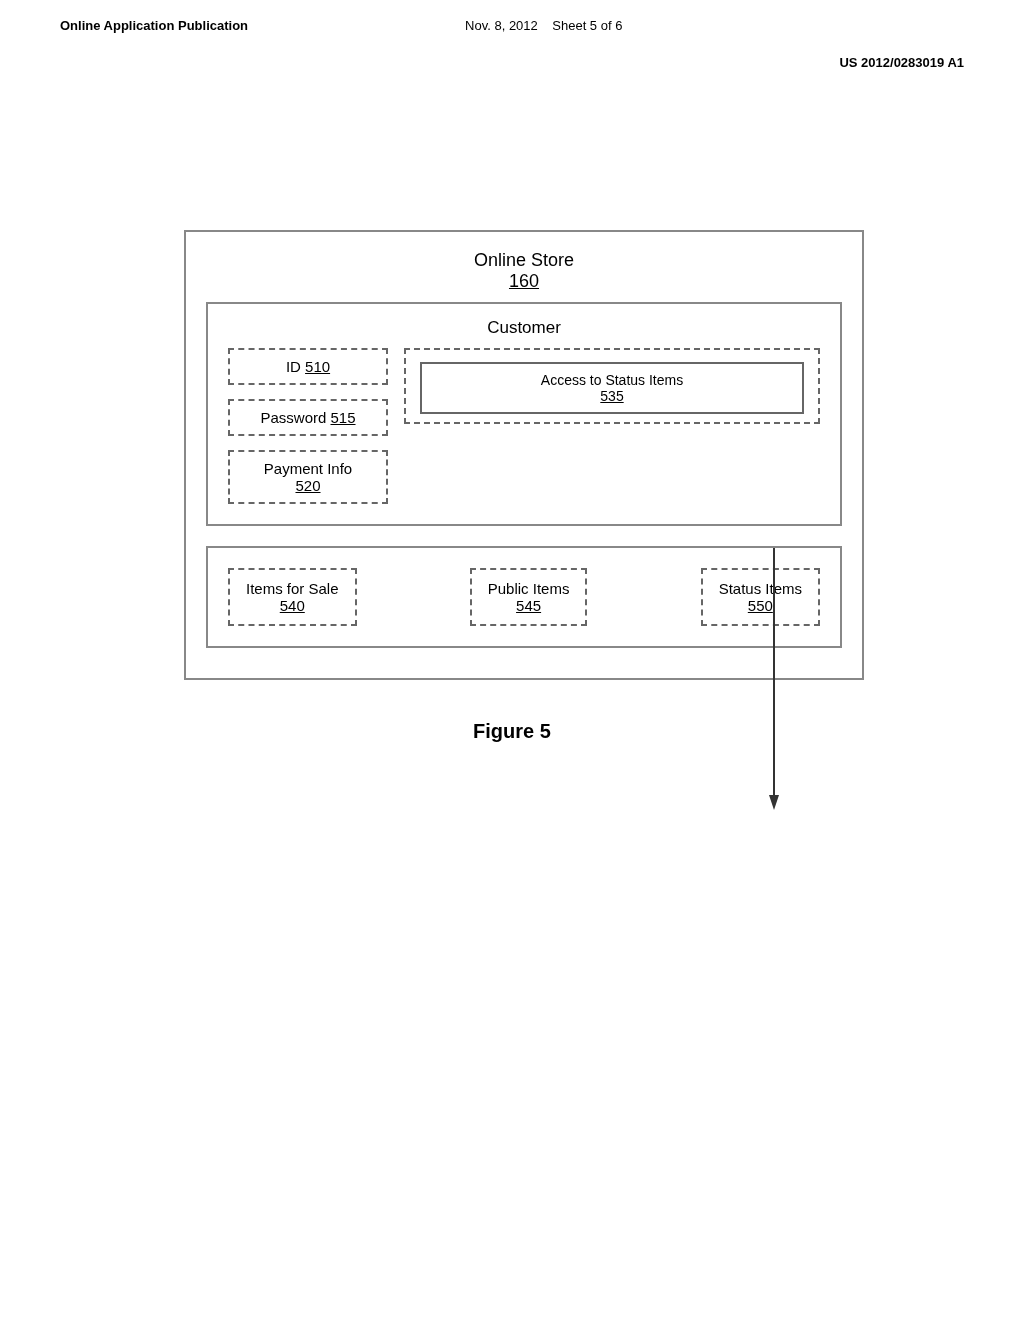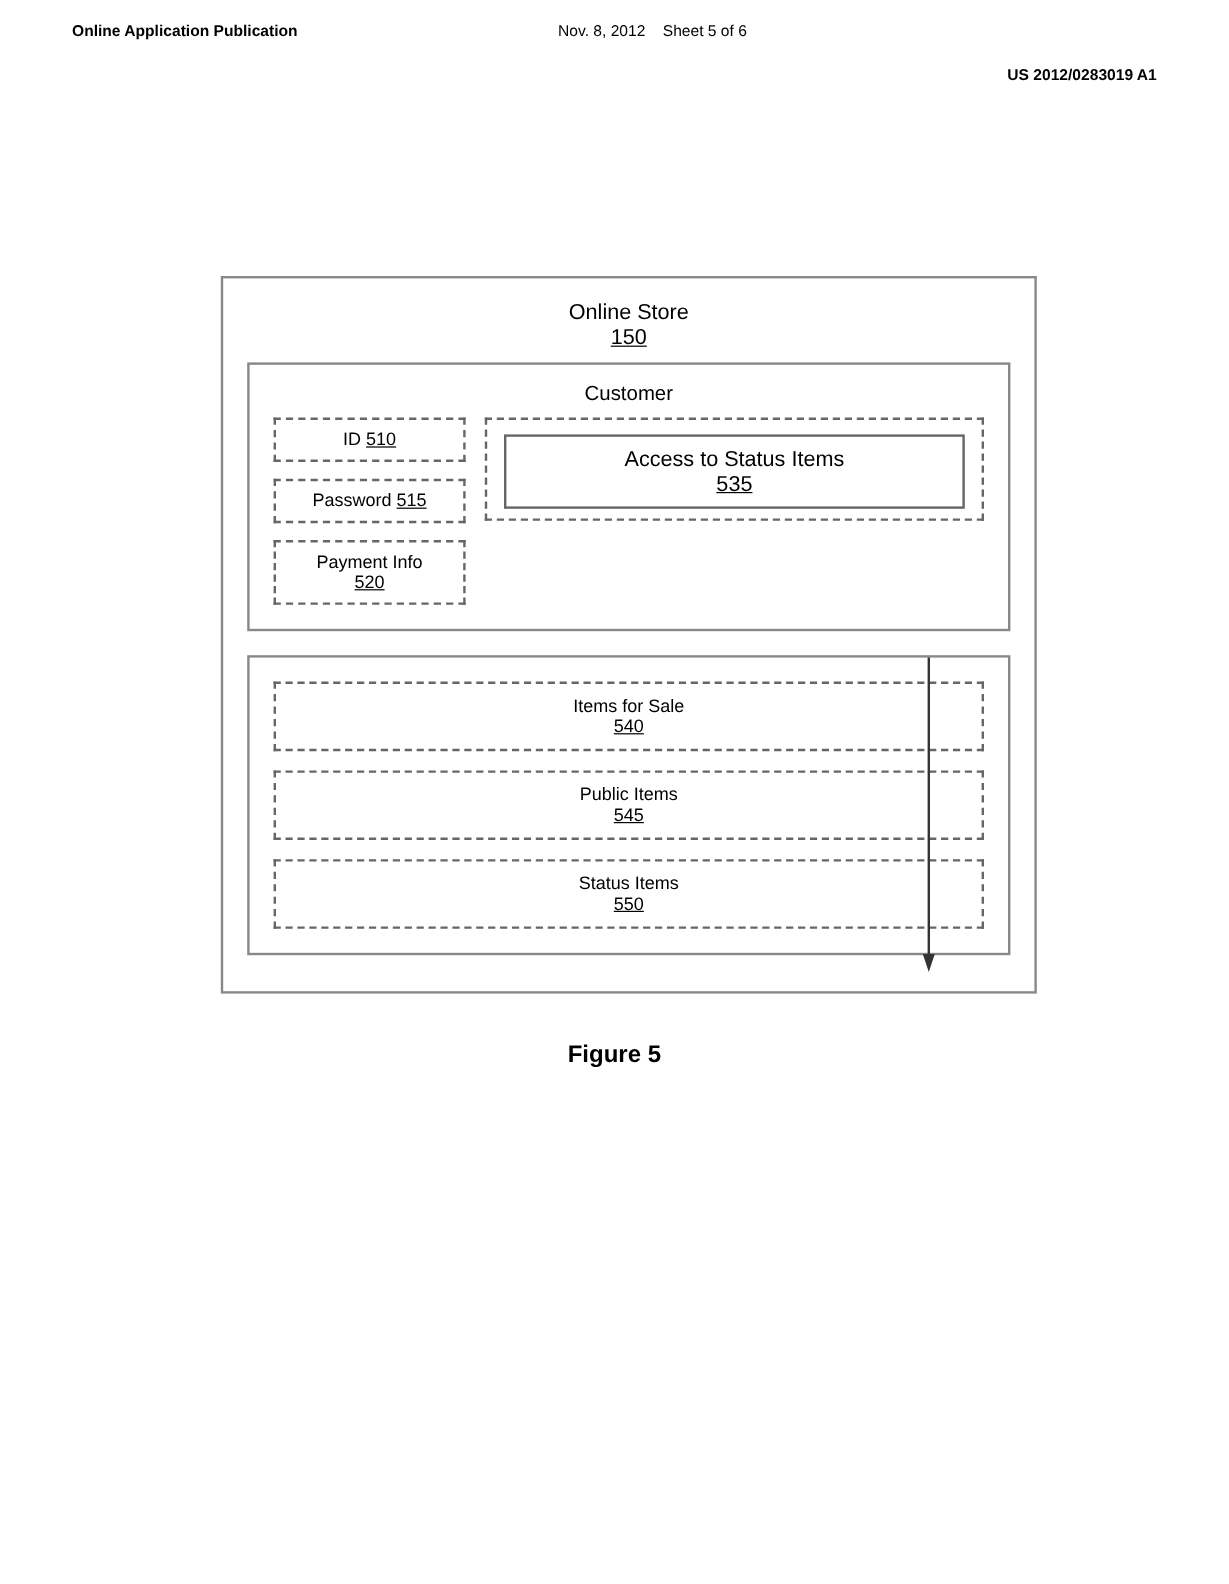--- a/index.html
+++ b/index.html
@@ -135,21 +135,21 @@
 
     .game-info-label .ref-num {
       text-decoration: underline;
     }
 
     
     .access-box {
       border: 2px solid #666;
       padding: 8px 12px;
       text-align: center;
-      font-size: 18px;
+      font-size: 14px;
       margin-top: 4px;
     }
 
     .access-box .ref-num {
       text-decoration: underline;
     }
 
     
     .shipping-box {
       border: 2px dashed #666;
@@ -168,21 +168,20 @@
       border: 2px solid #888;
       margin: 20px 20px 0 20px;
       padding: 20px;
       position: relative;
     }
 
     .store-items-inner {
       display: flex;
       justify-content: space-between;
       gap: 16px;
-      flex-direction: column;
     }
 
     .item-box {
       border: 2px dashed #666;
       padding: 10px 16px;
       text-align: center;
       font-size: 15px;
       min-width: 100px;
     }
 
@@ -226,21 +225,21 @@
 
     <svg class="arrow-svg" width="680" height="820" style="top:0;left:0;z-index:10;">
 
       <line x1="590" y1="318" x2="590" y2="570" stroke="#333" stroke-width="2"></line>
       <polygon points="590,580 585,565 595,565" fill="#333"></polygon>
     </svg>
 
     <div class="outer-box">
       <div class="outer-box-title">
         <span>Online Store</span><br>
-        <span class="ref-num">150</span>
+        <span class="ref-num">160</span>
       </div>
 
       <div class="customer-box">
         <div class="customer-box-title">
           <span>Customer</span><br>
         </div>
 
         <div class="customer-fields">
 
           <div class="left-fields">

